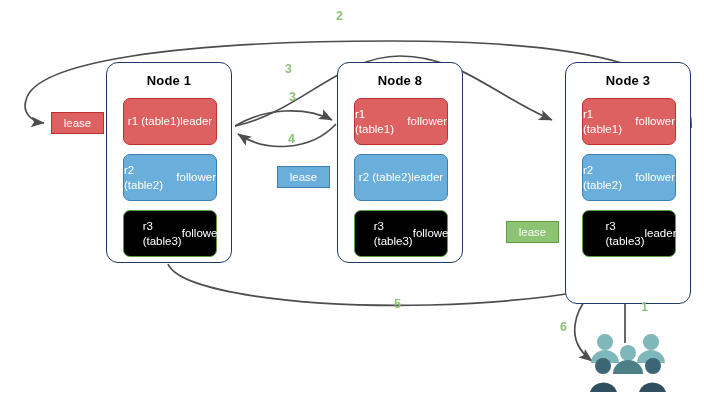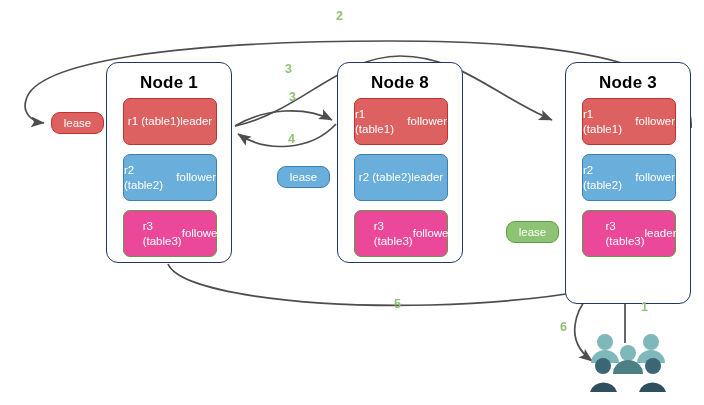--- a/index.html
+++ b/index.html
@@ -29,46 +29,46 @@
     border-radius: 12px;
     background: #ffffff;
     z-index: 3;
   }
   .node-title {
     position: absolute;
     left: 0;
     right: 0;
     top: 10px;
     text-align: center;
-    font-size: 17px;
+    font-size: 13px;
     font-weight: bold;
     color: #000000;
     letter-spacing: 0.2px;
   }
   .replica {
     position: absolute;
     box-sizing: border-box;
     border-radius: 7px;
     display: flex;
     flex-direction: row;
     align-items: center;
     justify-content: center;
     line-height: 1.25;
     font-size: 11.5px;
     color: #ffffff;
   }
   .replica span { display: block; }
   .rep-red   { background: #dd6160; border: 1.6px solid #c0302f; }
   .rep-blue  { background: #6aaedb; border: 1.6px solid #3f7fb0; }
-  .rep-green { background: #ec4899; border: 1.6px solid #5f9c46; padding-left: 24px; }
+  .rep-green { background: #000000; border: 1.6px solid #5f9c46; padding-left: 24px; }
 
   .lease {
     position: absolute;
     box-sizing: border-box;
-    border-radius: 9px;
+    border-radius: 0;
     display: flex;
     align-items: center;
     justify-content: center;
     font-size: 11.5px;
     color: #ffffff;
     z-index: 4;
   }
   .lease-red   { background: #dd6160; border: 1.6px solid #c0302f; }
   .lease-blue  { background: #6aaedb; border: 1.6px solid #3f7fb0; }
   .lease-green { background: #8dc473; border: 1.6px solid #5f9c46; }

